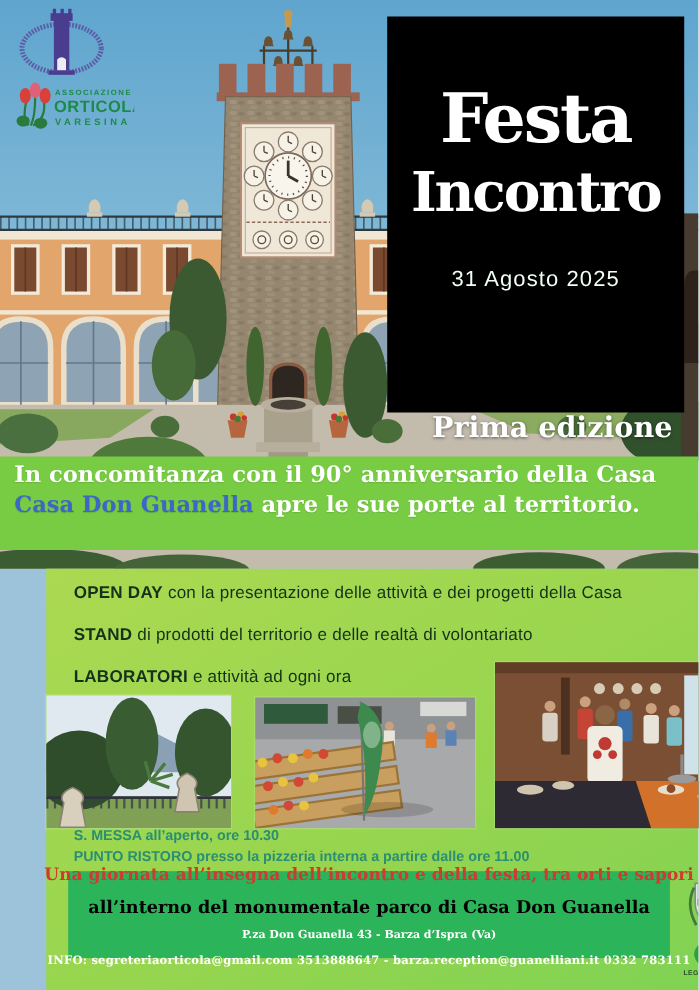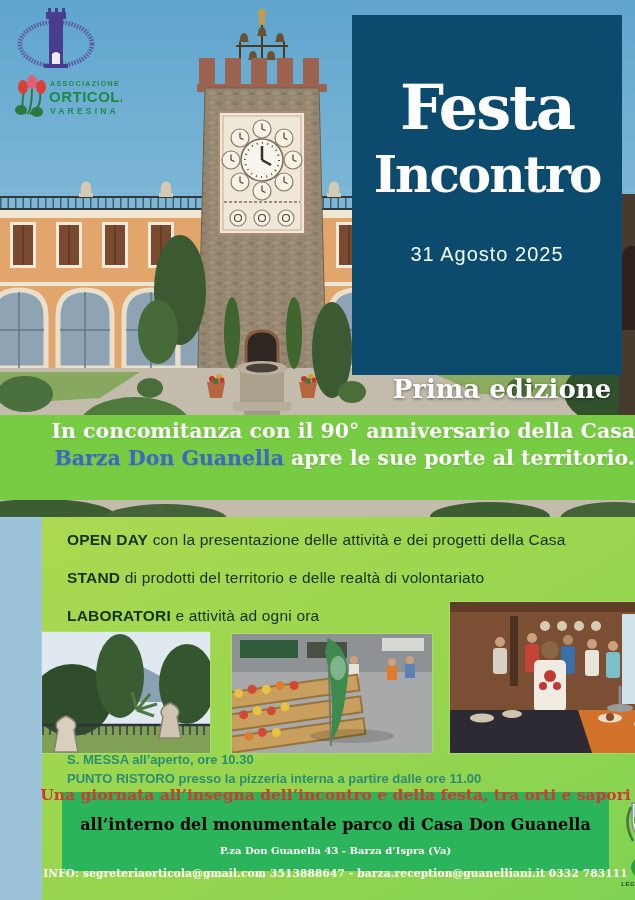--- a/index.html
+++ b/index.html
@@ -1,34 +1,34 @@
 <!DOCTYPE html>
 <html><head>
 <meta charset="utf-8">
 <style>
   html,body{margin:0;padding:0;background:#fff;}
   .poster{position:relative;width:635px;height:900px;overflow:hidden;font-family:"Liberation Sans",sans-serif;background:#9cc3da;}
   .abs{position:absolute;}
   svg{display:block;}
 
   
-  .title-box{left:352px;top:15px;width:270px;height:360px;background:#0c4a6e;color:#fff;
+  .title-box{left:352px;top:15px;width:270px;height:360px;background:#000000;color:#fff;
     text-align:center;font-family:"DejaVu Serif",serif;font-weight:700;box-sizing:border-box;}
   .t1{font-size:62px;line-height:70px;margin-top:58px;letter-spacing:-2px;}
   .t2{font-size:44px;line-height:58px;}
   .t3{font-size:50px;line-height:64px;letter-spacing:-2px;}
   .tdate{font-family:"Liberation Sans",sans-serif;font-weight:400;font-size:20px;margin-top:36px;letter-spacing:1px;color:#f2fff7;}
 
   .prima{left:382px;top:374px;width:240px;text-align:center;color:#fff;
     font-family:"DejaVu Serif",serif;font-weight:700;font-size:26px;text-shadow:0 1px 3px rgba(0,0,0,.5);}
 
   
   .banner{left:0;top:415px;width:635px;height:85px;background:#77cc43;box-sizing:border-box;padding-top:3px;
-    font-family:"DejaVu Serif",serif;font-weight:700;font-size:20.5px;line-height:27px;text-align:right;color:#fff;
-    text-shadow:0 1px 1px rgba(0,0,0,.12);}
+    font-family:"DejaVu Serif",serif;font-weight:700;font-size:20.5px;line-height:27px;text-align:left;color:#fff;
+    text-shadow:0 1px 1px rgba(0,0,0,.12);padding-left:13px;}
   .banner .pink{color:#f47ec2;}
   .banner .blue{color:#3e66c9;}
 
   
   .section{left:0;top:517px;width:635px;height:383px;
     background:linear-gradient(150deg,#abd951 0%,#97d54f 55%,#7ed254 100%);margin-left:42px;}
   .act{position:absolute;left:25px;font-size:15.5px;color:#16311b;letter-spacing:.2px;white-space:nowrap;}
   .act b{font-weight:700;}
   .a0{top:14px;} .a1{top:52px;} .a2{top:90px;}
   .photo{position:absolute;box-shadow:0 0 0 1px rgba(255,255,255,.15);}
@@ -256,21 +256,21 @@
   <div class="abs title-box">
     <div class="t1">Festa</div>
     <div class="t3">Incontro</div>
     <div class="tdate">31 Agosto 2025</div>
   </div>
 
   <div class="abs prima">Prima edizione</div>
 
   <div class="abs banner">
     <div>In concomitanza con il 90° anniversario della Casa</div>
-    <div><span class="blue">Barza Don Guanella</span><span> apre le sue porte al territorio.</span></div>
+    <div><span class="blue">Casa Don Guanella</span><span> apre le sue porte al territorio.</span></div>
   </div>
 
   <div class="abs section">
 
     <div class="act a0"><b>OPEN DAY</b><span> con la presentazione delle attività e dei progetti della Casa</span></div>
     <div class="act a2"><b>LABORATORI</b><span> e attività ad ogni ora</span></div>
     <div class="act a1"><b>STAND</b><span> di prodotti del territorio e delle realtà di volontariato</span></div>
 
     <svg class="photo ph1" width="168" height="121" viewBox="0 0 168 121">
       <rect width="168" height="121" fill="#dfe9ef"></rect>

